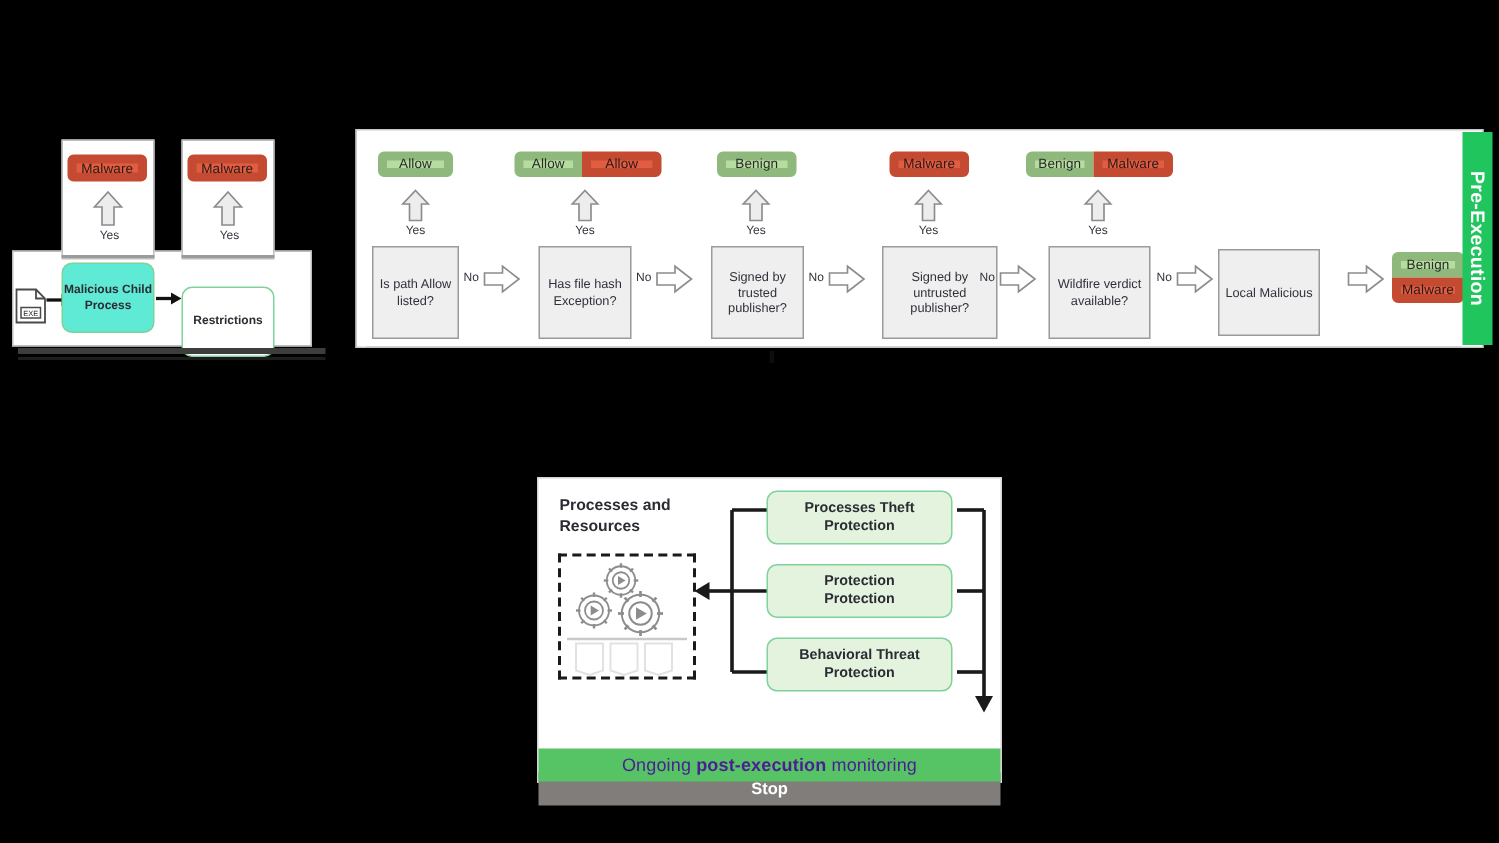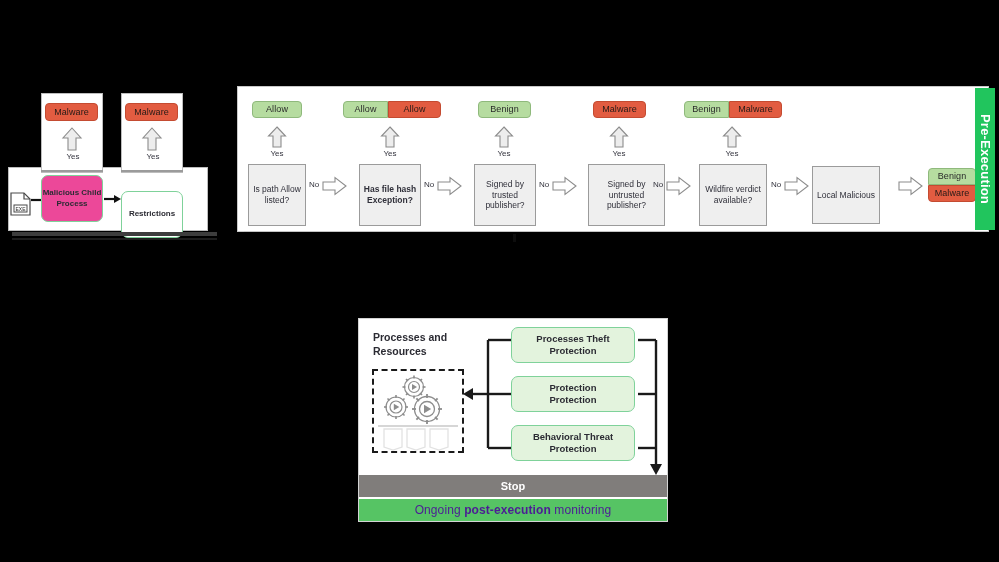--- a/index.html
+++ b/index.html
@@ -11,21 +11,21 @@
   }
   #stage { position: relative; width: 999px; height: 562px; background:#000; }
 
   
   .abs { position: absolute; }
   .whitepanel { background:#ffffff; }
 
   .verdict {
     position:absolute;
     border-radius:4px;
-    border:1px solid #7dd3fc;
+    border:6px solid #7dd3fc;
     display:flex; align-items:center; justify-content:center;
     font-size:9px; color:#2a2a2a; letter-spacing:.1px;
     line-height:1;
     text-align:center;
   }
   .v-green { background:#b6dca0; border-color:#8fb97c; }
   .v-red   { background:#e25c41; border-color:#c44b31; color:#241a17; }
 
   .dbox {
     position:absolute;
@@ -38,21 +38,21 @@
   }
   .pbox {
     position:absolute;
     background:#ffffff;
     border:1.5px solid #7fd29a;
     border-radius:7px;
     display:flex; align-items:center; justify-content:center;
     text-align:center;
     font-size:8px; font-weight:bold; color:#2b2b33; line-height:1.3;
   }
-  .pbox.tint { background:#ec4899; }
+  .pbox.tint { background:#5eead4; }
 
   .yeslabel { position:absolute; font-size:8px; color:#33333d; }
   .nolabel  { position:absolute; font-size:8px; color:#33333d; }
 
   .hline { position:absolute; background:#9b9b9b; }
 
   
   svg.ico { display:block; overflow:visible; }
 
   
@@ -82,21 +82,21 @@
   #dashbox {
     position:absolute;
     border:2.5px dashed #1a1a1a;
     background:#ffffff;
   }
   #stopbar {
     position:absolute;
     background:#807d7b;
     color:#ffffff;
     font-size:11px; font-weight:bold;
-    display:flex; align-items:center; justify-content:center;
+    display:flex; align-items:center; justify-content:center;margin-top:40px;
   }
   #ongoingbar {
     position:absolute;
     background:#56c464;
     color:#4c1d95;
     font-size:12px;
     display:flex; align-items:center; justify-content:center;
     letter-spacing:.1px;
   }
   #ongoingbar b { font-weight:bold; }
@@ -206,21 +206,21 @@
   </div>
   <div class="verdict v-red" style="left:388px; top:101px; width:53px; height:17px; border-top-left-radius:0; border-bottom-left-radius:0;">
     <span>Allow</span>
   </div>
   <div class="abs" style="left:380px; top:126px; width:20px; height:22px;">
     <svg class="ico" width="20" height="22" viewBox="0 0 20 22">
       <path d="M10,1 L18.5,10 L14,10 L14,21 L6,21 L6,10 L1.5,10 Z" fill="#ededed" stroke="#8c8c8c" stroke-width="1.1"></path>
     </svg>
   </div>
   <div class="yeslabel" style="left:380px; top:149px; width:20px; text-align:center;">Yes</div>
-  <div class="dbox" style="left:359px; top:164px; width:62px; height:62px;font-weight:bold;">
+  <div class="dbox" style="left:359px; top:164px; width:62px; height:62px;">
     <span>Has file hash Exception?</span>
   </div>
   <div class="nolabel" style="left:424px; top:180px;">No</div>
   <div class="abs" style="left:437px; top:176px; width:25px; height:20px;">
     <svg class="ico" width="25" height="20" viewBox="0 0 25 20">
       <path d="M1,6 L13,6 L13,1.5 L24,10 L13,18.5 L13,14 L1,14 Z" fill="#ffffff" stroke="#8c8c8c" stroke-width="1.1"></path>
     </svg>
   </div>
 
   <div class="verdict v-green" style="left:478px; top:101px; width:53px; height:17px;">

